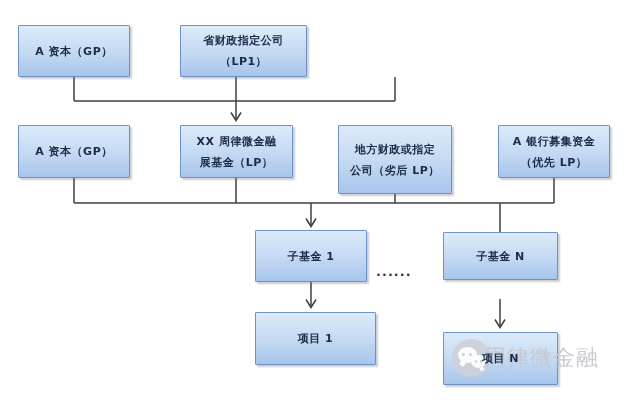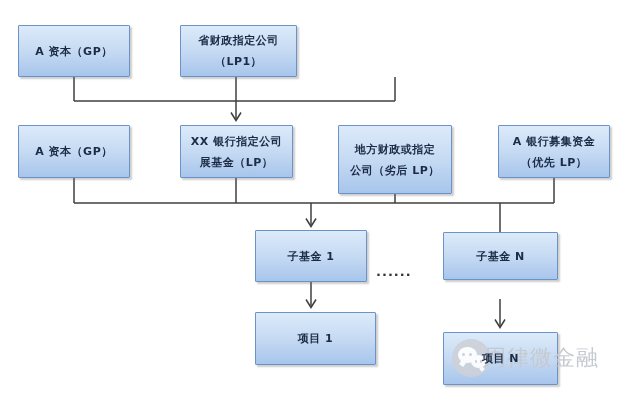--- a/index.html
+++ b/index.html
@@ -74,32 +74,32 @@
       <path d="M500 203 L500 243" marker-end="url(#arrow)"></path>
       <path d="M311 282 L311 307" marker-end="url(#arrow)"></path>
       <path d="M500 299 L500 327" marker-end="url(#arrow)"></path>
     </g>
   </svg>
 
   <div class="node" style="left:18px;top:25px;width:112px;height:52px">
     <span class="label">A 资本（GP）</span>
   </div>
 
-  <div class="node" style="left:180px;top:25px;width:117px;height:52px">
+  <div class="node" style="left:180px;top:25px;width:127px;height:52px">
     <span class="label">省财政指定公司
 （LP1）</span>
   </div>
 
 
   <div class="node" style="left:18px;top:125px;width:112px;height:53px">
     <span class="label">A 资本（GP）</span>
   </div>
 
   <div class="node" style="left:180px;top:125px;width:113px;height:53px">
-    <span class="label">XX 银行指定公司
+    <span class="label">XX 周律微金融
 展基金（LP）</span>
   </div>
 
   <div class="node" style="left:338px;top:125px;width:114px;height:69px">
     <span class="label">地方财政或指定
 公司（劣后 LP）</span>
   </div>
 
   <div class="node" style="left:498px;top:125px;width:112px;height:53px">
     <span class="label">A 银行募集资金

